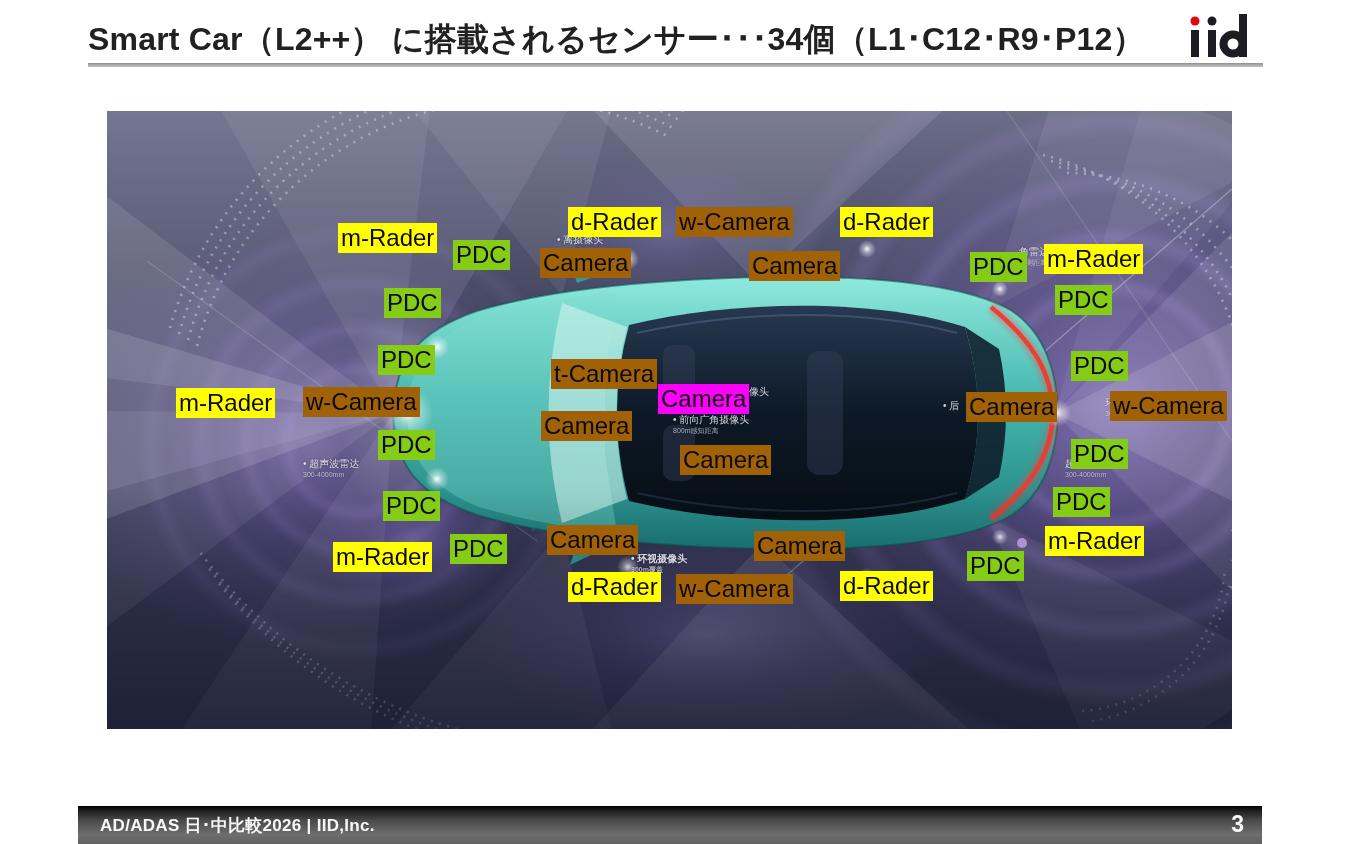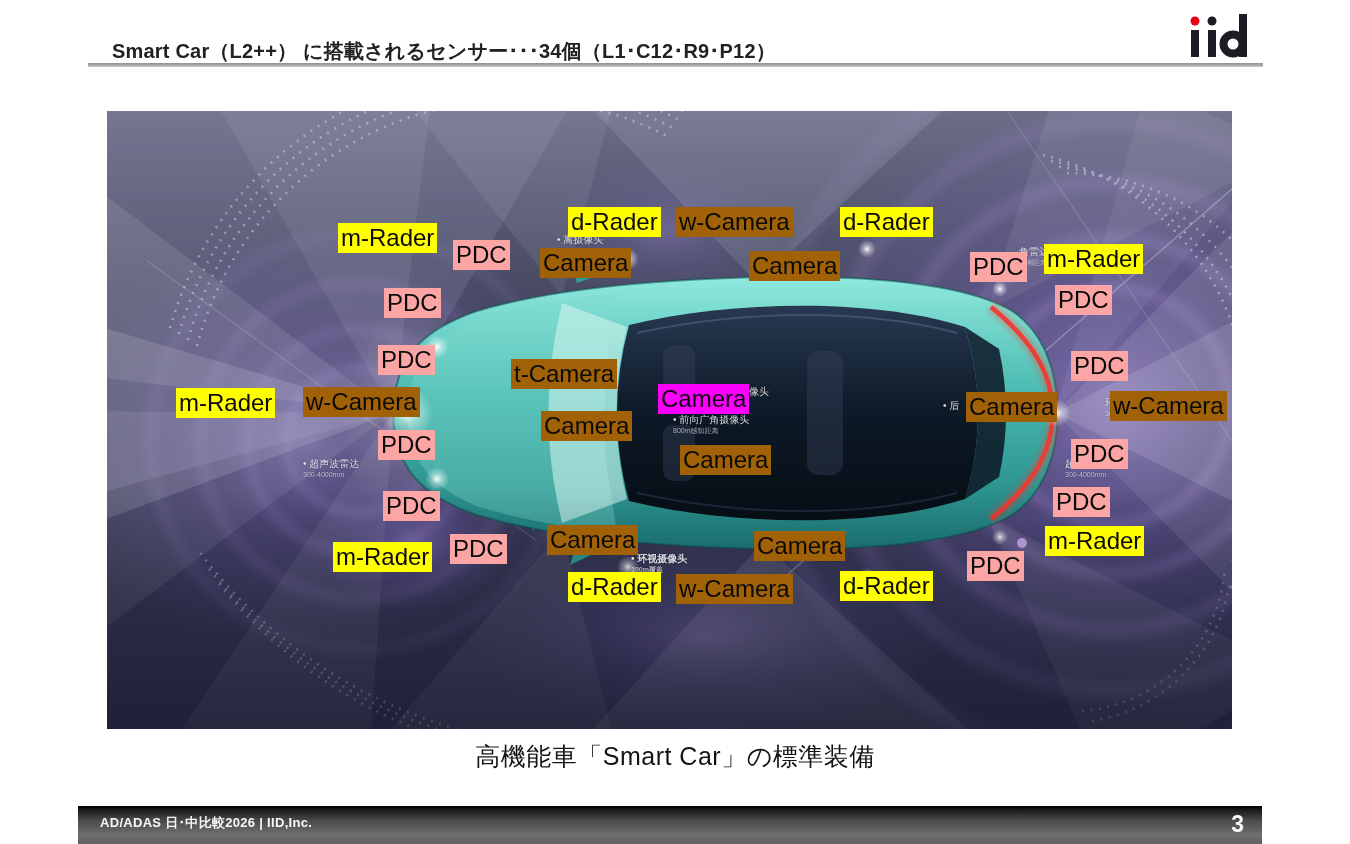--- a/index.html
+++ b/index.html
@@ -1,57 +1,57 @@
 <!DOCTYPE html>
 <html><head>
 <meta charset="utf-8">
 <style>
   html,body{margin:0;padding:0;background:#e8e8e8;}
   .slide{
     position:relative;width:1350px;height:844px;background:#ffffff;
     font-family:"Liberation Sans","DejaVu Sans",sans-serif;overflow:hidden;margin:0 auto;
   }
   .title{
-    position:absolute;left:112px;top:18px;width:1080px;
-    font-size:20px;font-weight:700;color:#212121;letter-spacing:.2px;white-space:nowrap;margin-top:20px;
+    position:absolute;left:88px;top:18px;width:1080px;
+    font-size:32px;font-weight:700;color:#212121;letter-spacing:.2px;white-space:nowrap;
   }
   .logo{position:absolute;left:1188px;top:14px;width:66px;height:44px;}
   .rule{
     position:absolute;left:88px;top:63px;width:1175px;height:4px;
     background:linear-gradient(180deg,#8f8f8f,#c4c4c4);
   }
   .stage{
     position:absolute;left:107px;top:111px;width:1125px;height:618px;overflow:hidden;
     background:#343650;
   }
   .stage svg.bg{position:absolute;left:0;top:0;}
   .slabel{
     position:absolute;z-index:5;font-size:24px;line-height:30px;padding:0 3px;
     color:#0a0a0a;white-space:nowrap;
   }
   .yellow{background:#ffff00;}
   .cyan{background:#a16207;}
-  .gray{background:#fca5a5;}
+  .gray{background:#84cc16;}
   .magenta{background:#fb00fb;}
   .cnote{
     position:absolute;z-index:2;color:#f2f2f8;font-size:10px;line-height:1.25;
     white-space:nowrap;opacity:.85;text-shadow:0 0 2px rgba(0,0,0,.6);
   }
   .cnote .sub{display:block;font-size:7px;opacity:.75;}
   .caption{
     position:absolute;left:0;top:740px;width:1350px;text-align:center;
     font-size:25px;color:#141414;letter-spacing:.5px;
   }
   .footer{
     position:absolute;left:78px;top:806px;width:1184px;height:38px;
     background:linear-gradient(180deg,#000000 0%,#1d1d1d 12%,#4a4a4a 38%,#6e6e6e 75%,#616161 100%);
     color:#f7f7f7;
   }
   .footer .left{
-    position:absolute;left:22px;top:8px;font-size:13px;font-weight:700;letter-spacing:.3px;
+    position:absolute;left:22px;top:8px;font-size:17px;font-weight:700;letter-spacing:.3px;
   }
   .footer .page{
     position:absolute;right:18px;top:5px;font-size:23px;font-weight:700;
   }
 </style>
 </head>
 <body>
 
 <div class="slide">
 
@@ -247,21 +247,21 @@
         <div class="slabel yellow" style="left: 733px; top: 96px;">d-Rader</div>
         <div class="slabel yellow" style="left: 231px; top: 112px;">m-Rader</div>
         <div class="slabel gray" style="left: 346px; top: 129px;">PDC</div>
         <div class="slabel cyan" style="left: 433px; top: 137px;">Camera</div>
         <div class="slabel cyan" style="left: 642px; top: 140px;">Camera</div>
         <div class="slabel gray" style="left: 863px; top: 141px;">PDC</div>
         <div class="slabel yellow" style="left: 937px; top: 133px;">m-Rader</div>
         <div class="slabel gray" style="left: 948px; top: 174px;">PDC</div>
         <div class="slabel gray" style="left: 277px; top: 177px;">PDC</div>
         <div class="slabel gray" style="left: 271px; top: 234px;">PDC</div>
-        <div class="slabel cyan" style="left: 404px; top: 248px;">t-Camera</div>
+        <div class="slabel cyan" style="left: 444px; top: 248px;">t-Camera</div>
         <div class="slabel yellow" style="left: 69px; top: 277px;">m-Rader</div>
         <div class="slabel cyan" style="left: 196px; top: 276px;">w-Camera</div>
         <div class="slabel magenta" style="left: 551px; top: 273px;">Camera</div>
         <div class="slabel cyan" style="left: 434px; top: 300px;">Camera</div>
         <div class="slabel cyan" style="left: 859px; top: 281px;">Camera</div>
         <div class="slabel cyan" style="left: 1003px; top: 280px;">w-Camera</div>
         <div class="slabel gray" style="left: 964px; top: 240px;">PDC</div>
         <div class="slabel cyan" style="left: 573px; top: 334px;">Camera</div>
         <div class="slabel gray" style="left: 271px; top: 319px;">PDC</div>
         <div class="slabel gray" style="left: 964px; top: 328px;">PDC</div>
@@ -272,20 +272,19 @@
         <div class="slabel cyan" style="left: 440px; top: 414px;">Camera</div>
         <div class="slabel cyan" style="left: 647px; top: 420px;">Camera</div>
         <div class="slabel gray" style="left: 860px; top: 440px;">PDC</div>
         <div class="slabel yellow" style="left: 938px; top: 415px;">m-Rader</div>
         <div class="slabel yellow" style="left: 461px; top: 461px;">d-Rader</div>
         <div class="slabel cyan" style="left: 569px; top: 463px;">w-Camera</div>
         <div class="slabel yellow" style="left: 733px; top: 460px;">d-Rader</div>
       </div>
   </div>
 
-  <div class="caption">高機能車「Smart Car」の標準装備</div>
 
   <div class="footer">
     <div class="left">AD/ADAS 日･中比較2026 | IID,Inc.</div>
     <div class="page">3</div>
   </div>
 
 </div>
 
 </body></html>

